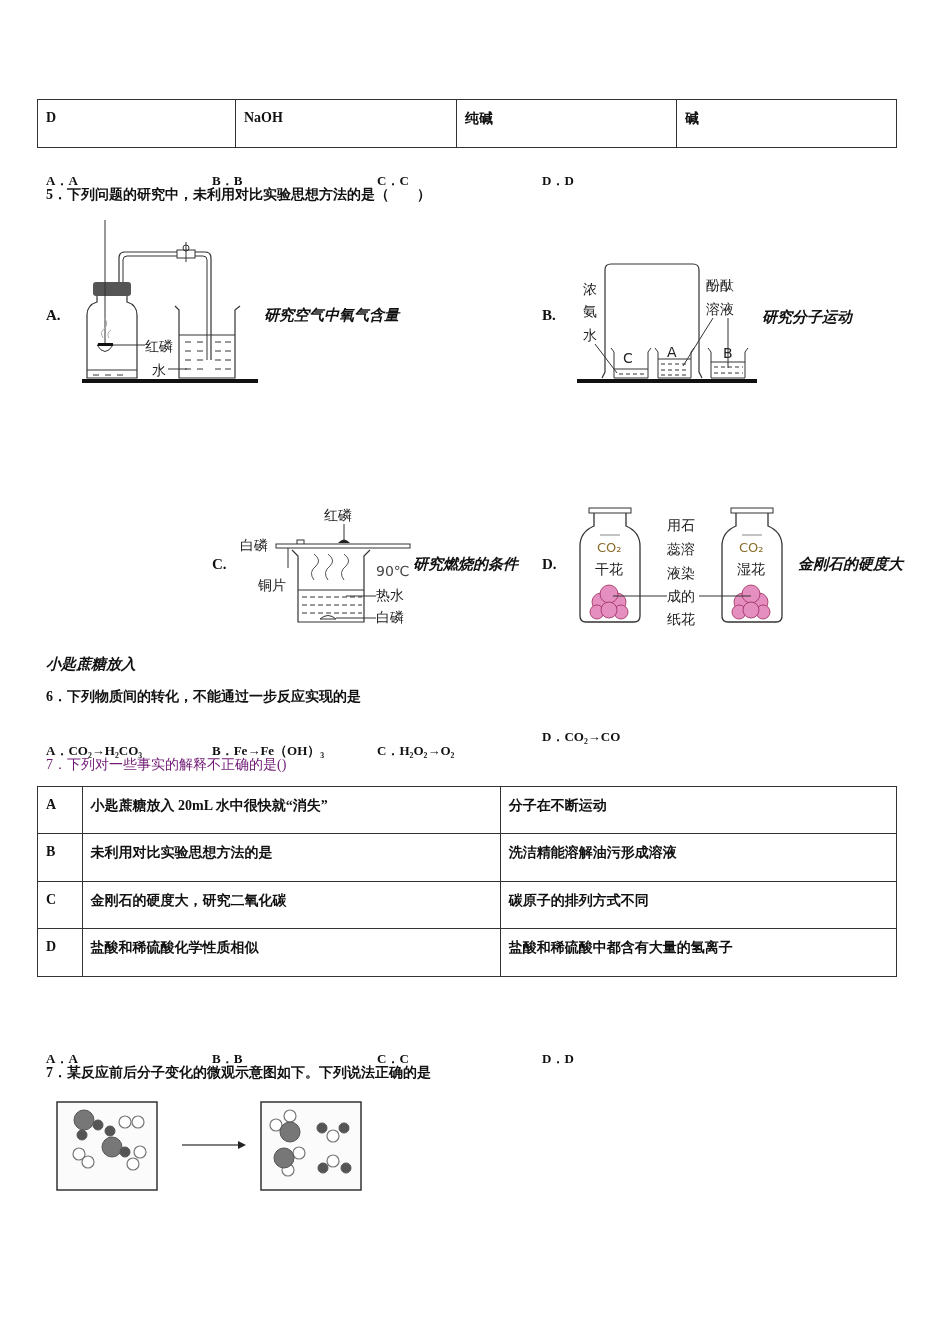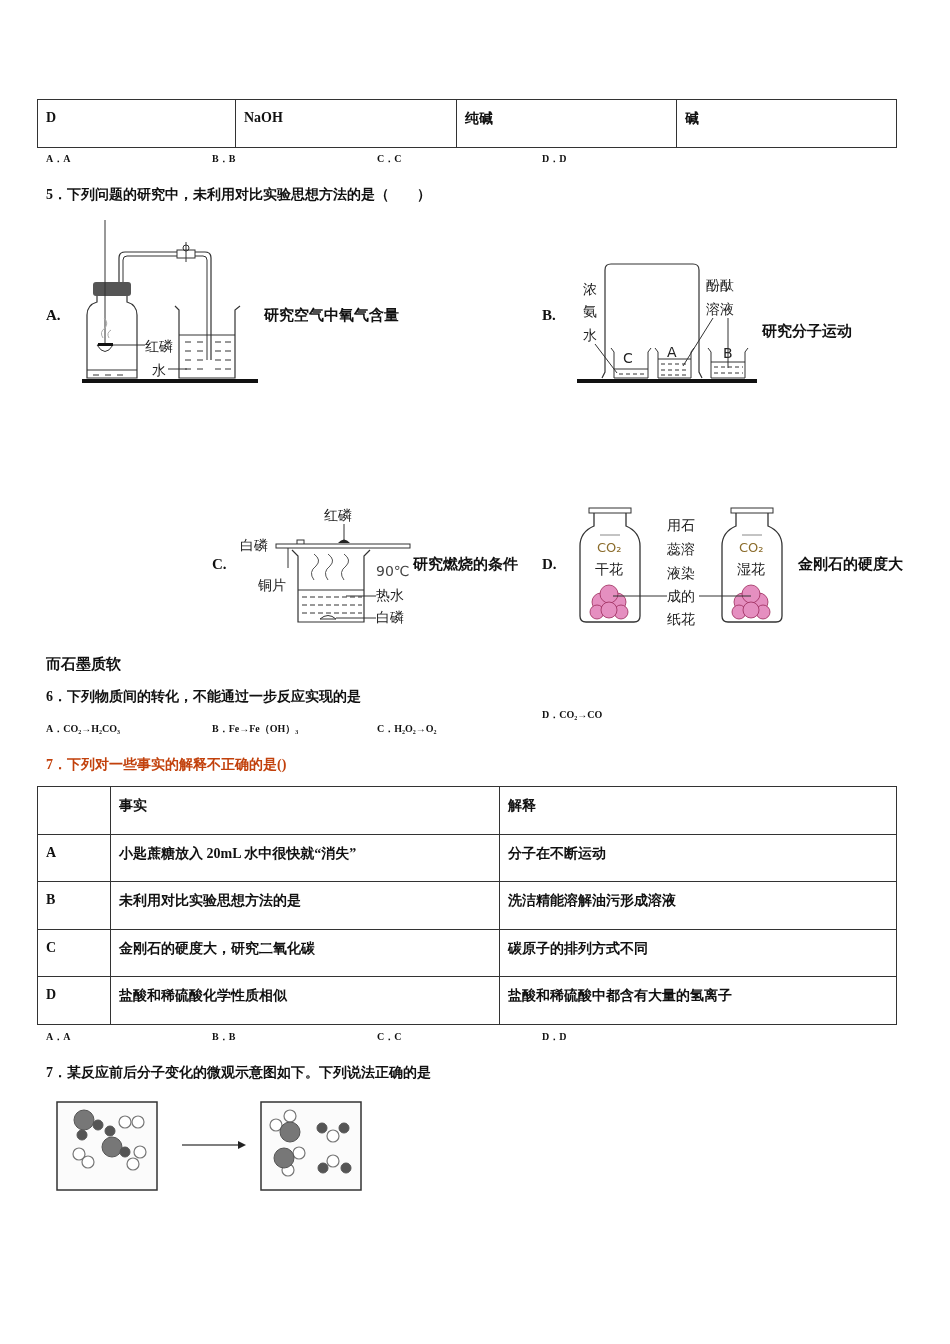--- a/index.html
+++ b/index.html
@@ -1,25 +1,25 @@
 <!DOCTYPE html>
 <html><head>
   <meta charset="utf-8">
   <style>
     * { box-sizing: border-box; margin: 0; padding: 0; }
     html, body { width: 950px; height: 1344px; background: #ffffff; }
     body { position: relative; font-family: "Liberation Serif", "DejaVu Serif", serif; color: #111; overflow: hidden; }
     .abs { position: absolute; }
     .q-line { font-size: 14px; font-weight: bold; white-space: nowrap; }
-    .q-line.light { font-weight: bold; color: #c2410c; }
-    .opt { font-size: 10px; font-weight: bold; white-space: nowrap; }
+    .q-line.light { font-weight: normal; color: #701a75; }
+    .opt { font-size: 13px; font-weight: bold; white-space: nowrap; margin-top: 20px; }
     table.grid { border-collapse: collapse; position: absolute; }
     table.grid td { border: 1.5px solid #333; font-size: 14px; font-weight: bold; vertical-align: top; padding: 10px 8px 0 8px; }
     .fig-label { font-size: 15px; font-weight: bold; white-space: nowrap; }
-    .fig-caption { font-size: 15px; font-weight: bold; white-space: nowrap; font-family: "DejaVu Sans", sans-serif; }
+    .fig-caption { font-size: 15px; font-weight: bold; white-space: nowrap; font-family: "DejaVu Sans", sans-serif; font-style: italic; }
     .diag-text { font-family: "DejaVu Sans", sans-serif; font-size: 14px; fill: #222; }
   </style>
 </head>
 <body>
 
 <table class="grid" style="left:37px; top:99px; width:860px;">
   <tbody>
       <tr style="height:48px;">
     <td style="width:198px;">D</td>
     <td style="width:221px;">NaOH</td>
@@ -121,21 +121,21 @@
 
   <text x="8" y="34" class="diag-text">浓</text>
   <text x="8" y="56" class="diag-text">氨</text>
   <text x="8" y="80" class="diag-text">水</text>
   <line x1="20" y1="84" x2="42" y2="113" stroke="#333"></line>
   <text x="131" y="30" class="diag-text">酚酞</text>
   <text x="131" y="54" class="diag-text">溶液</text>
   <line x1="138" y1="58" x2="108" y2="106" stroke="#333"></line>
   <line x1="153" y1="58" x2="153" y2="108" stroke="#333"></line>
 </svg>
-<div class="abs fig-caption" style="left:762px; top:322px;">研究分子运动</div>
+<div class="abs fig-caption" style="left:762px; top:308px;">研究分子运动</div>
 
 <div class="abs fig-label" style="left:212px; top:556px;">C.</div>
 <svg class="abs" style="left:236px; top:500px;" width="180" height="130">
   <text x="88" y="20" class="diag-text">红磷</text>
   <line x1="108" y1="24" x2="108" y2="40" stroke="#333"></line>
   <path d="M102 43 Q108 36 114 43 Z" fill="#222"></path>
   <text x="4" y="50" class="diag-text">白磷</text>
   <line x1="40" y1="46" x2="62" y2="46" stroke="#333"></line>
   <rect x="61" y="40" width="7" height="5" fill="none" stroke="#333"></rect>
 
@@ -196,37 +196,32 @@
   <text x="92" y="28" class="diag-text">用石</text>
   <text x="92" y="52" class="diag-text">蕊溶</text>
   <text x="92" y="76" class="diag-text">液染</text>
   <text x="92" y="99" class="diag-text">成的</text>
   <text x="92" y="122" class="diag-text">纸花</text>
   <line x1="38" y1="94" x2="92" y2="94" stroke="#333"></line>
   <line x1="124" y1="94" x2="176" y2="94" stroke="#333"></line>
 </svg>
 <div class="abs fig-caption" style="left:798px; top:555px;">金刚石的硬度大</div>
 
-<div class="abs fig-caption" style="left:46px; top:655px;">而石墨质软</div>
+<div class="abs fig-caption" style="left:46px; top:655px;">小匙蔗糖放入</div>
 
 <div class="abs q-line" style="left:46px; top:688px;">6．下列物质间的转化，不能通过一步反应实现的是</div>
 <div class="abs opt" style="left:46px; top:722px;">A．CO₂→H₂CO₃</div>
 <div class="abs opt" style="left:212px; top:722px;">B．Fe→Fe（OH）₃</div>
 <div class="abs opt" style="left:377px; top:722px;">C．H₂O₂→O₂</div>
 <div class="abs opt" style="left:542px; top:708px;">D．CO₂→CO</div>
 
 <div class="abs q-line light" style="left:46px; top:756px;">7．下列对一些事实的解释不正确的是()</div>
 
 <table class="grid" style="left:37px; top:786px; width:860px;">
   <tbody>
-      <tr style="height:48px;">
-    <td style="width:73px;"></td>
-    <td style="width:389px;">事实</td>
-    <td>解释</td>
-  </tr>
   <tr style="height:47px;">
     <td>A</td>
     <td>小匙蔗糖放入 20mL 水中很快就“消失”</td>
     <td>分子在不断运动</td>
   </tr>
   <tr style="height:48px;">
     <td>B</td>
     <td>未利用对比实验思想方法的是</td>
     <td>洗洁精能溶解油污形成溶液</td>
   </tr>

